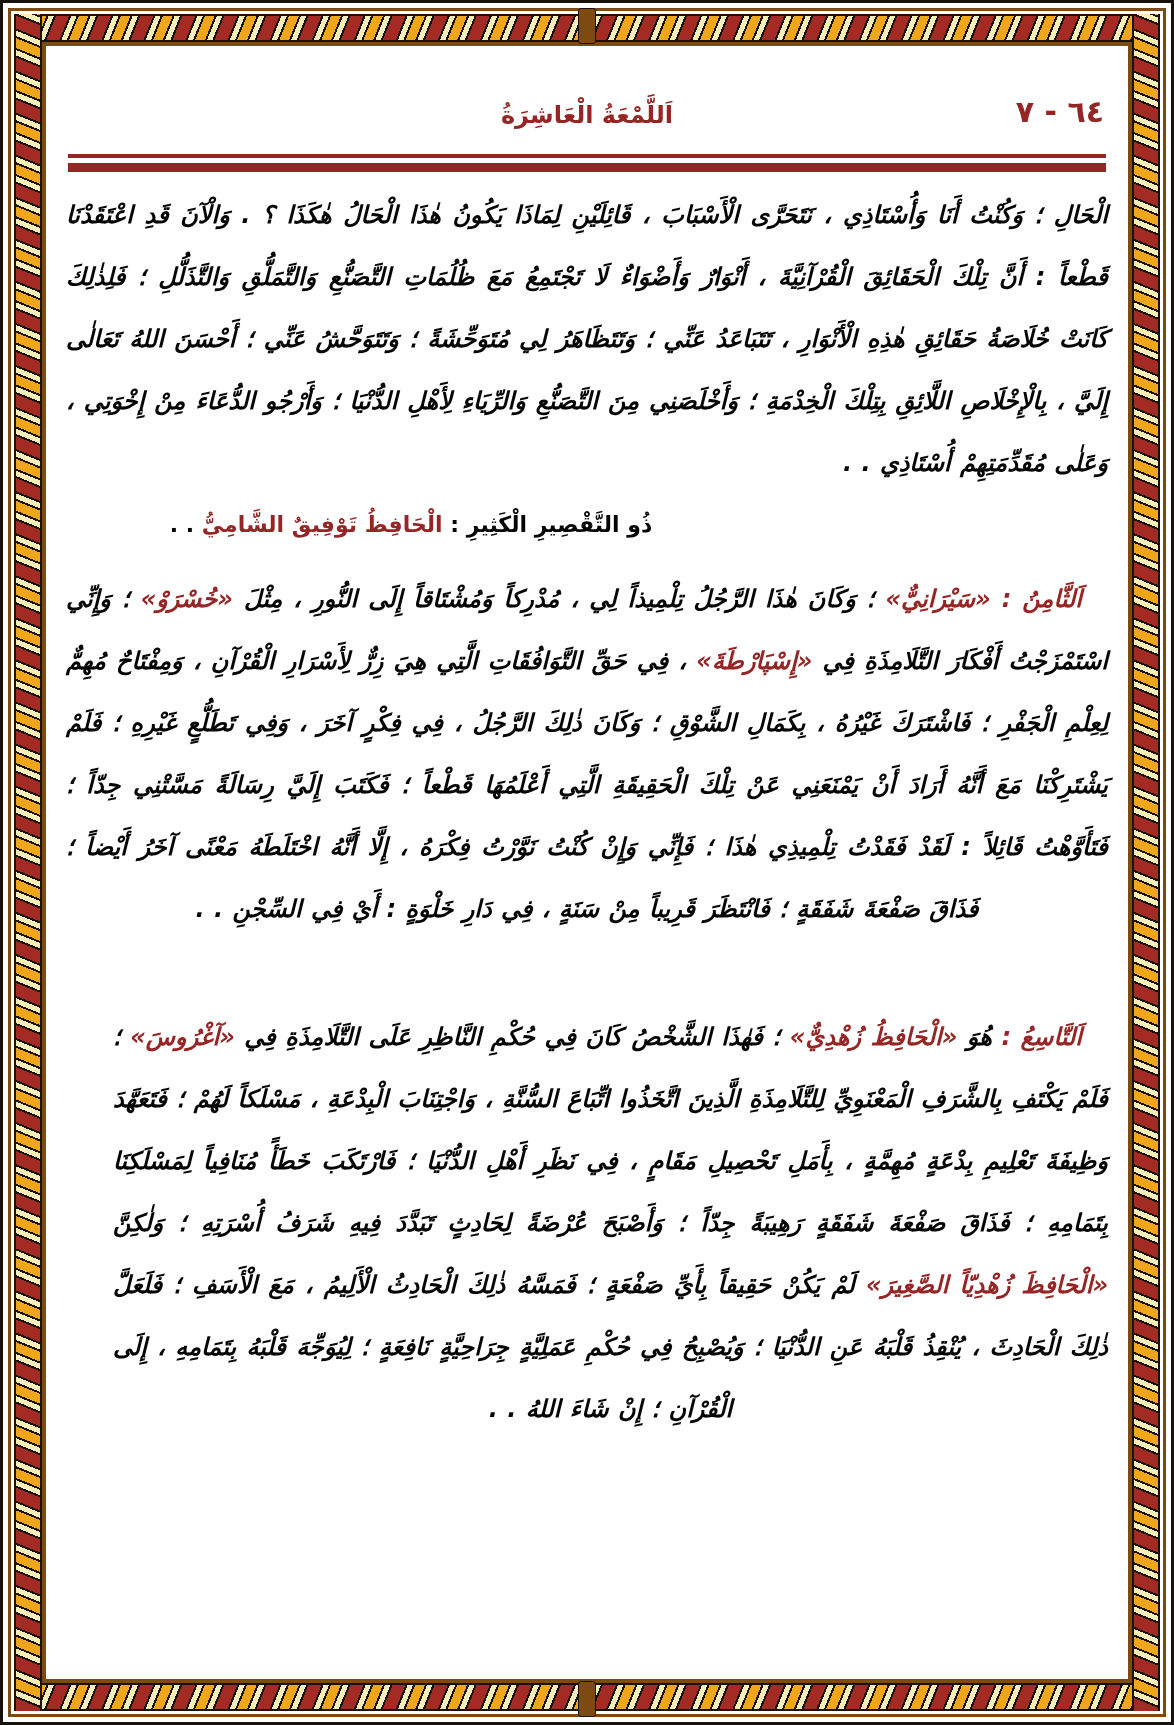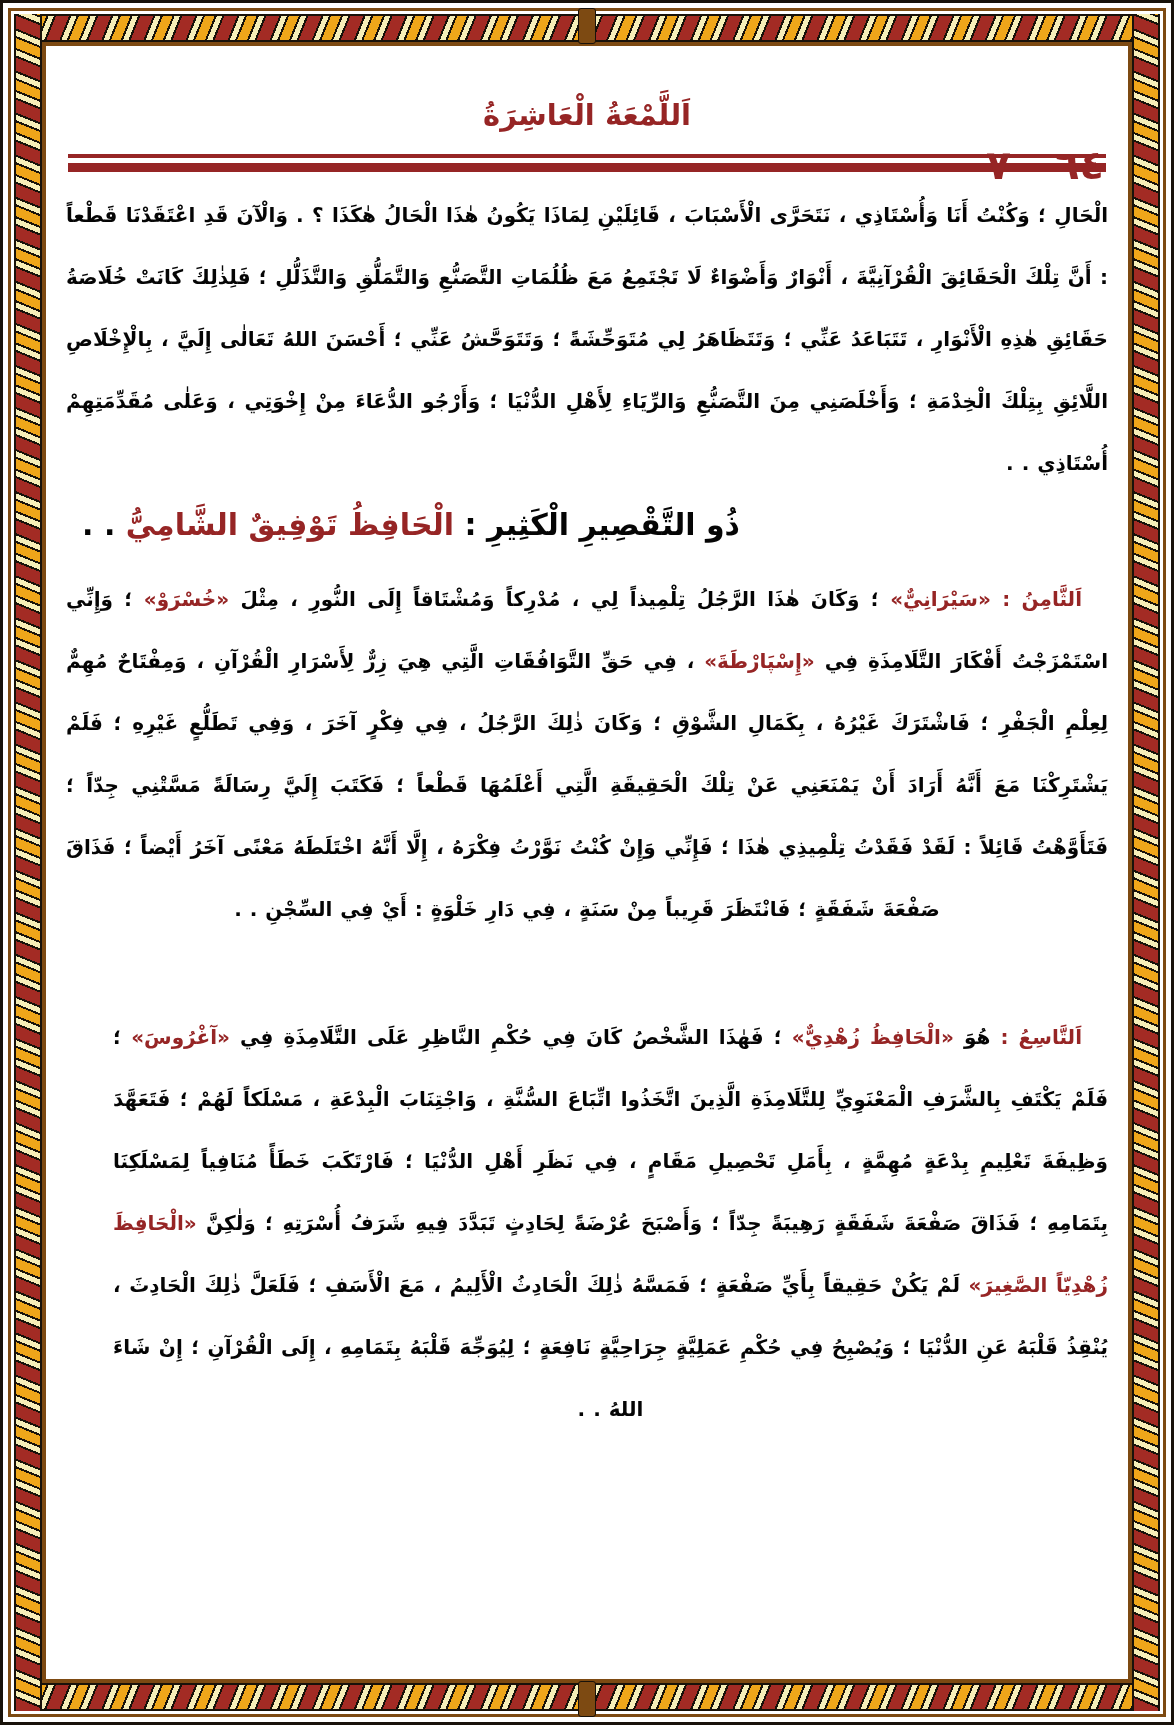--- a/index.html
+++ b/index.html
@@ -66,50 +66,50 @@
   
   .content{
     position:absolute;inset:47px;
     padding:14px 16px 0 16px;
     direction:rtl;
     overflow:hidden;
   }
   .page-header{position:relative;margin-top:22px;height:58px;}
   .title{
     margin:0;text-align:center;
-    font-size:29px;font-weight:bold;line-height:58px;
+    font-size:24px;font-weight:bold;line-height:58px;
     color:var(--accent-red);
   }
   .page-number{
     position:absolute;top:8px;right:4px;
-    font-size:40px;font-weight:bold;
+    font-size:30px;font-weight:bold;
     color:var(--accent-red);
     letter-spacing:2px;
-    margin-top:48px;
   }
   .title-rule{
     margin:10px 2px 0 2px;
     height:5px;
     border-top:4px solid var(--accent-red);
     border-bottom:9px solid var(--accent-red);
   }
   .body-text{margin-top:12px;color:#050505;}
   .para{
     margin:0;
-    font-size:20px;font-weight:bold;
+    font-size:24px;font-weight:bold;
     line-height:62px;
     text-align:justify;
     text-align-last:justify;
     word-spacing:1px;
+    font-style:italic;
   }
   .para.end-right{text-align-last:right;}
   .para.end-center{text-align-last:center;}
   .para.indent{text-indent:26px;}
   .signature{
-    font-size:30px;font-weight:bold;line-height:62px;
+    font-size:22px;font-weight:bold;line-height:62px;
     text-align:center;
     padding-right:352px;
   }
   .red{color:var(--accent-red);}
   .gap-small{margin-top:12px;}
   .gap-large{margin-top:66px;margin-left:47px;}
 </style>
 </head>
 <body>
 

